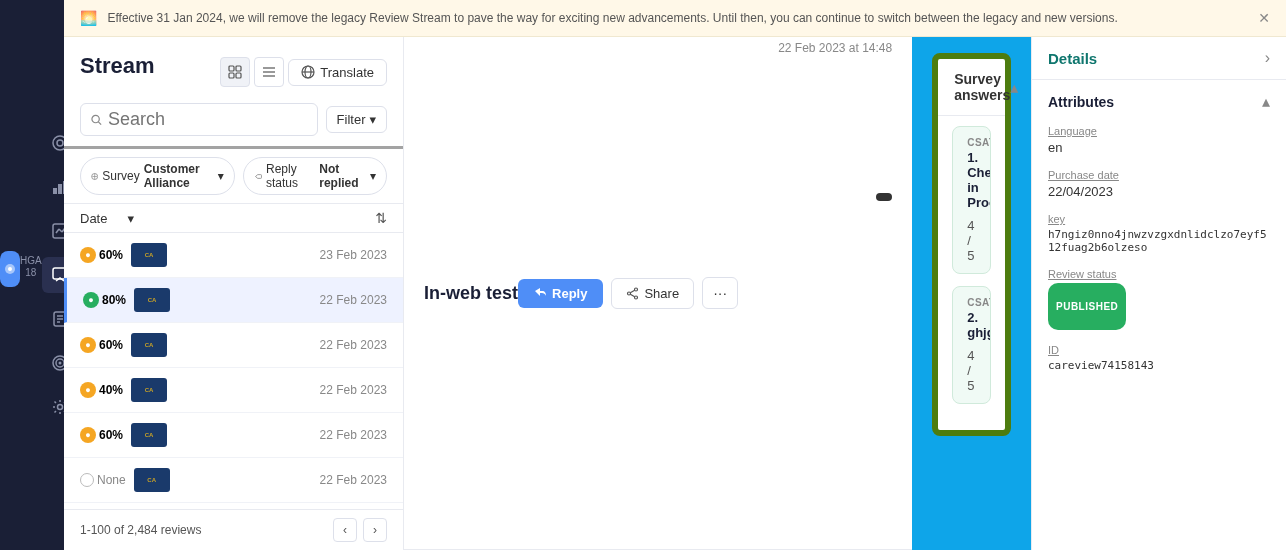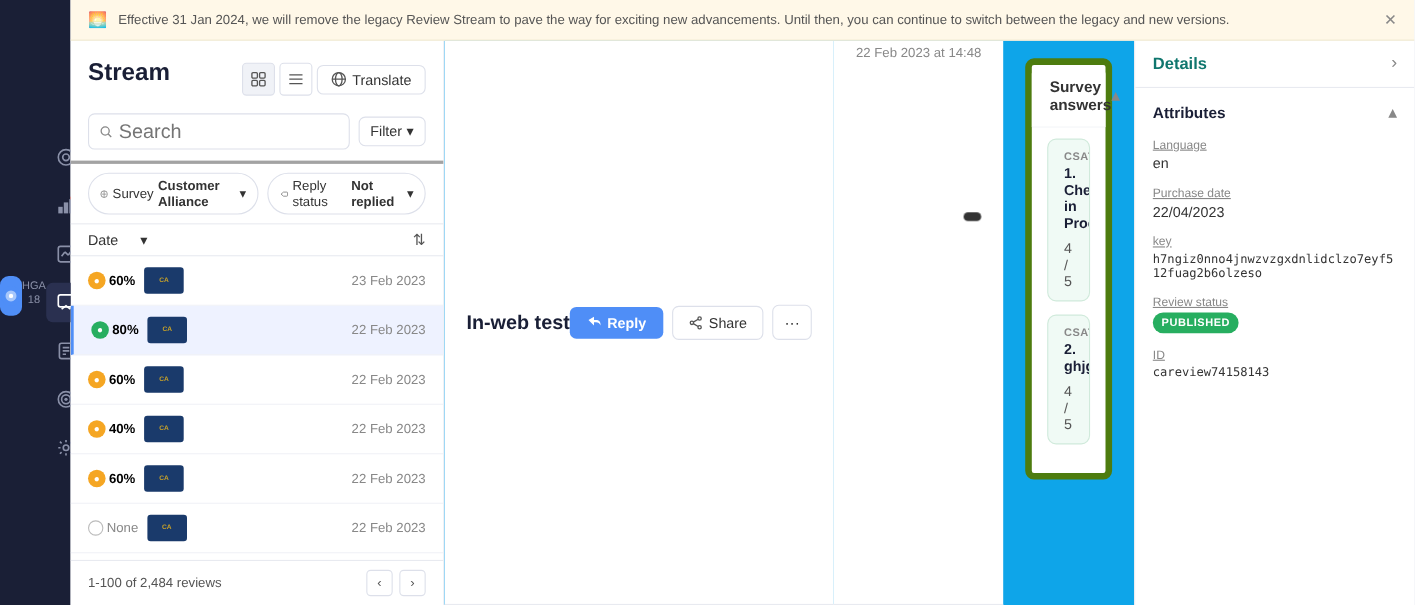--- a/index.html
+++ b/index.html
@@ -315,21 +315,21 @@
     .attr-value {
       font-size: 13px; color: #333;
     }
     .attr-value.mono {
       font-family: monospace; font-size: 11px; word-break: break-all;
     }
     .status-badge {
       display: inline-block;
       background: #27ae60; color: white;
       font-size: 10px; font-weight: 700;
-      padding: 4px 8px; border-radius: 10px; letter-spacing: 0.5px;
+      padding: 18px 8px; border-radius: 10px; letter-spacing: 0.5px;
     }
 
     
     .tooltip {
       position: absolute;
       background: #333; color: white;
       font-size: 11px; padding: 4px 8px; border-radius: 4px;
       top: 193px; left: 880px;
       pointer-events: none;
     }

